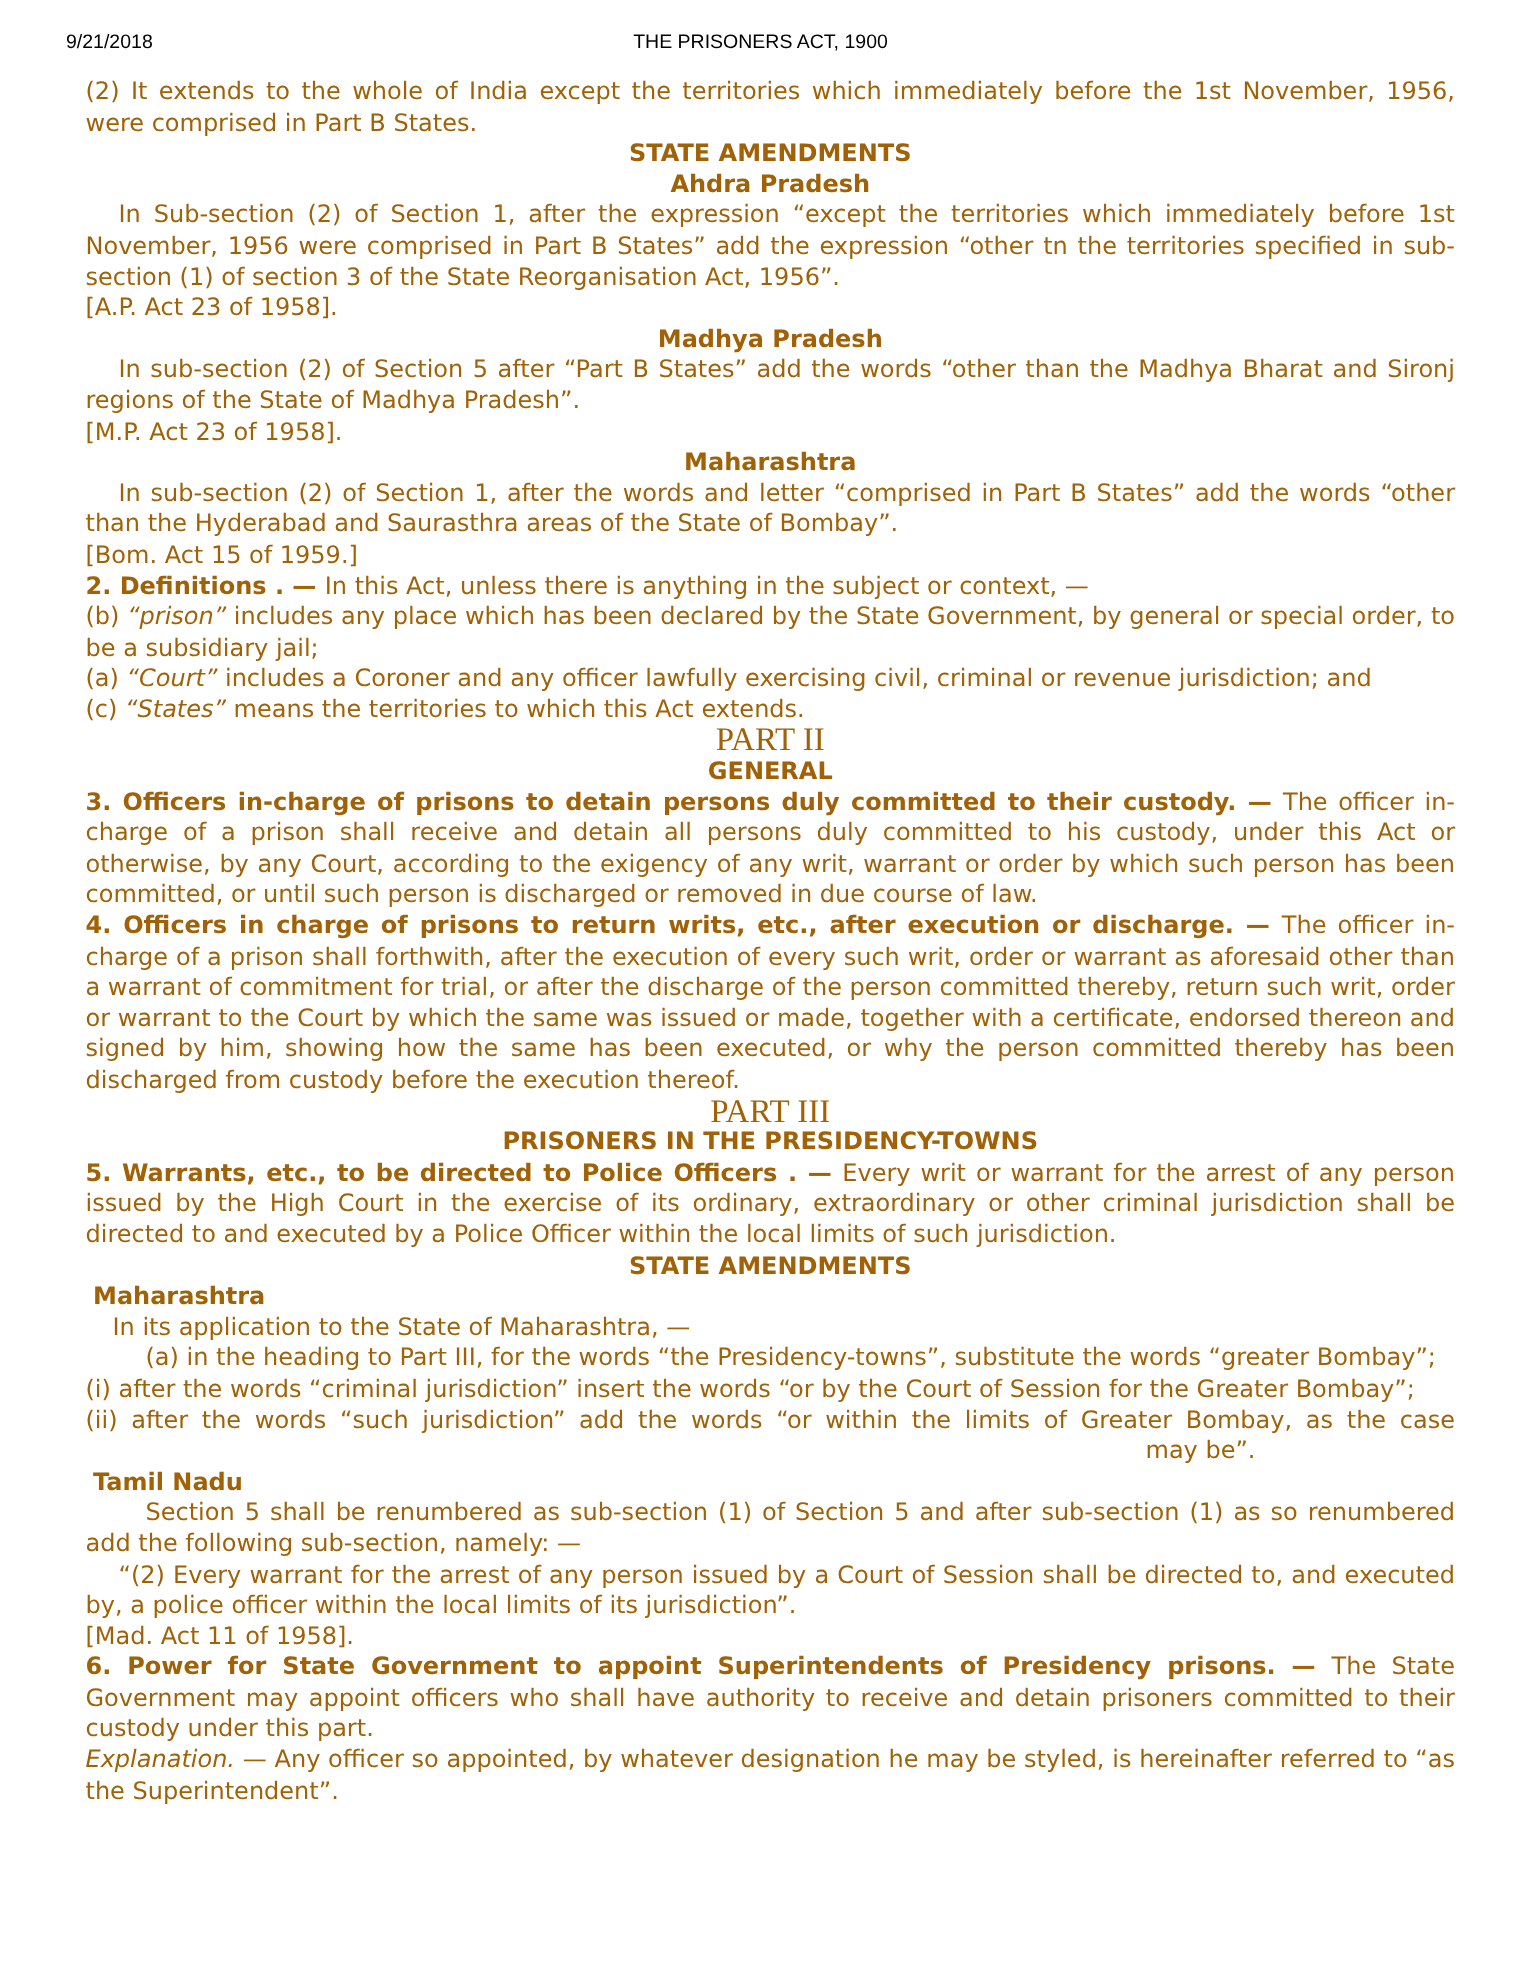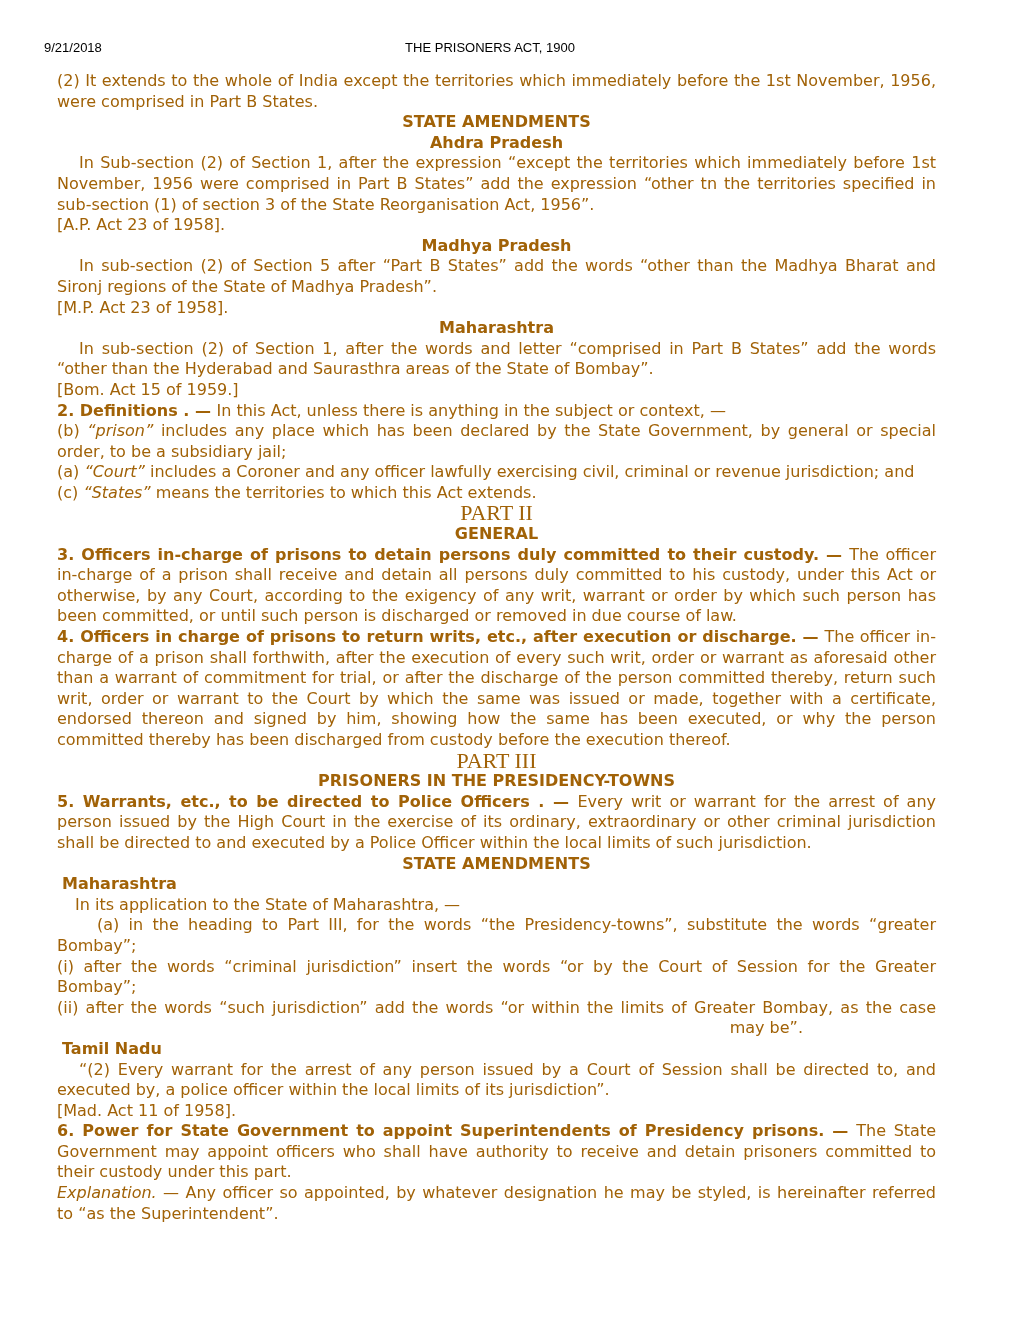--- a/index.html
+++ b/index.html
@@ -1,21 +1,21 @@
 <!DOCTYPE html>
 <html><head>
 <meta charset="utf-8">
 <style>
   * { margin:0; padding:0; box-sizing:border-box; }
   html,body { background:#ffffff; }
   body {
     width:1020px; height:1320px; overflow:hidden;
     font-family:"DejaVu Sans","Liberation Sans",sans-serif;
   }
-  .page { padding:20px 84px 40px 57px;margin-top:20px; }
+  .page { padding:20px 50px 40px 57px; }
   .print-header {
     display:grid; grid-template-columns:1fr auto 1fr; align-items:baseline;
     font-size:13px; color:#000000; margin:0 0 16px -13px;
     font-family:"Liberation Sans",sans-serif;
   }
   .print-header .hdr-title { text-align:center; }
   .doc-body { color:#a16207; font-size:16px; line-height:20.6px; }
   .doc-body p { margin:0; }
   p.justify { text-align:justify; }
   p.justify-force { text-align:justify; text-align-last:justify; }
@@ -63,18 +63,19 @@
       <p class="center-bold"><span>STATE AMENDMENTS</span></p>
       <p class="left-bold"><span>Maharashtra</span></p>
       <p class="justify" style="text-indent: 18px;"><span>In its application to the State of Maharashtra, —</span></p>
       <p class="justify" style="text-indent: 40px;"><span>(a)  in the heading to Part III, for the words “the Presidency-towns”, substitute the words “greater Bombay”;</span></p>
       <p class="justify"><span>(i) after the words “criminal jurisdiction” insert the words “or by the Court of Session for the Greater Bombay”;</span></p>
       <p class="justify-force"><span>(ii) after the words “such jurisdiction” add the words “or within the limits of Greater Bombay, as the case</span></p>
       <p class="split">
         <span>may be”.</span>
       </p>
       <p class="left-bold"><span>Tamil Nadu</span></p>
+      <p class="justify" style="text-indent: 40px;"><span>Section 5 shall be renumbered as sub-section (1) of Section 5 and after sub-section (1) as so renumbered add the following sub-section, namely: —</span></p>
       <p class="justify" style="text-indent: 22px;"><span>“(2) Every warrant for the arrest of any person issued by a Court of Session shall be directed to, and executed by, a police officer within the local limits of its jurisdiction”.</span></p>
       <p class="right"><span>[Mad. Act 11 of 1958].</span></p>
       <p class="justify"><span class="b">6. Power for State Government to appoint Superintendents of Presidency prisons. — </span><span> The State Government may appoint officers who shall have authority to receive and detain prisoners committed to their custody under this part.</span></p>
       <p class="justify"><span class="i">Explanation. </span><span>— Any officer so appointed, by whatever designation he may be styled, is hereinafter referred to “as the Superintendent”.</span></p>
     </main>
 </div>
 
 </body></html>

